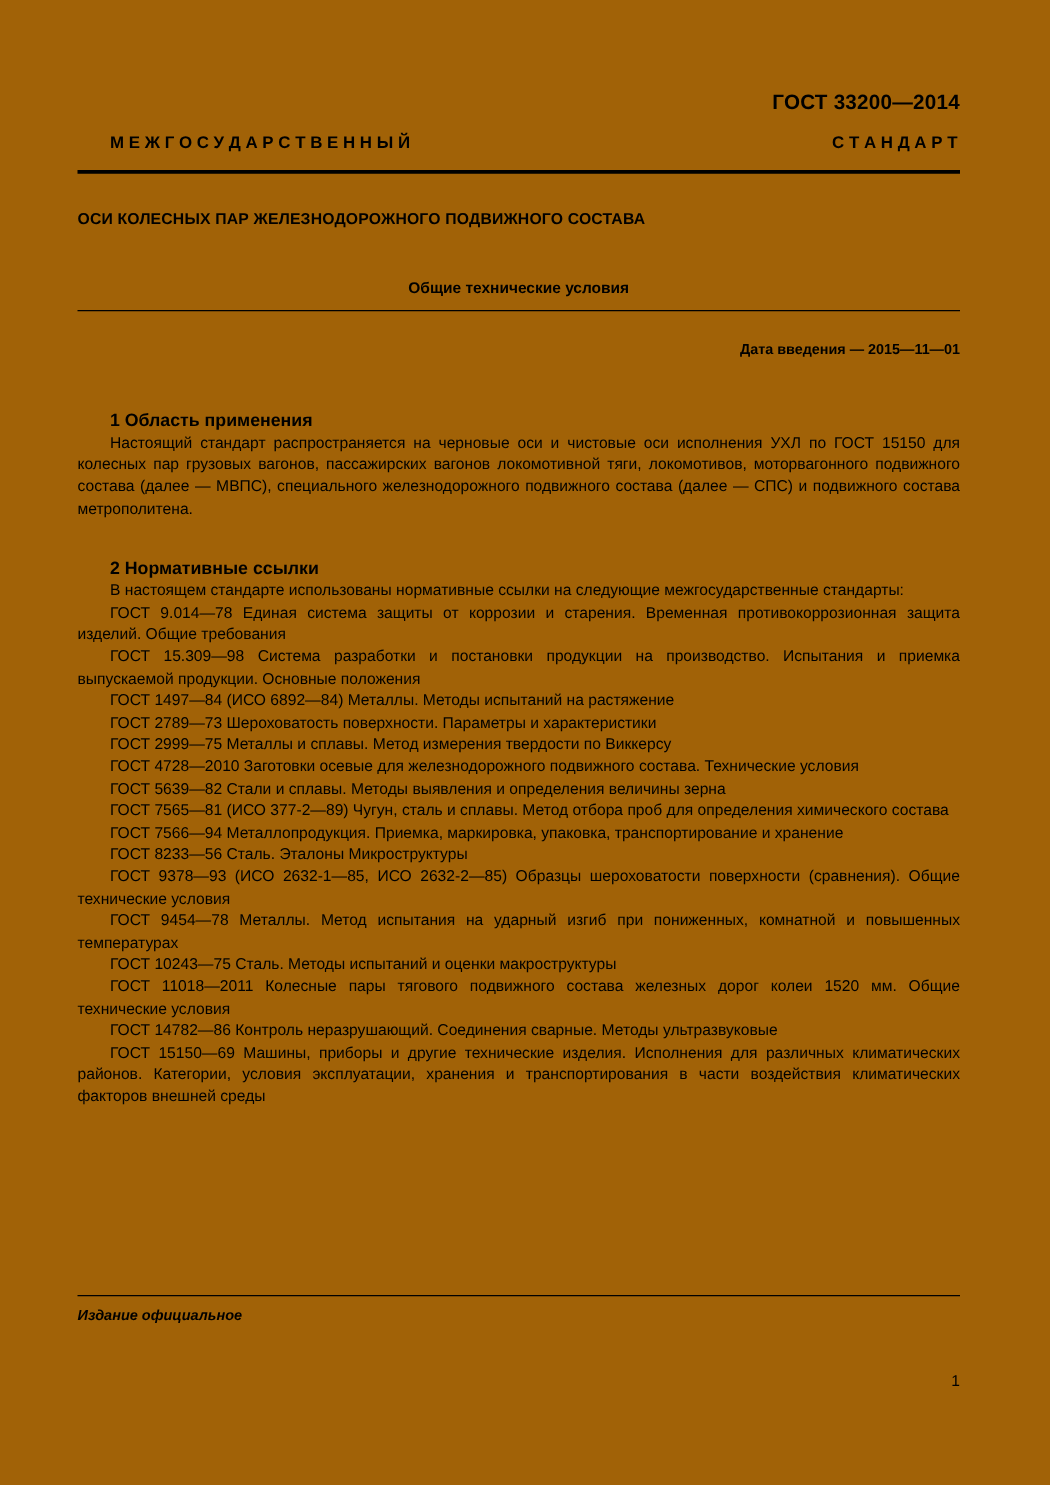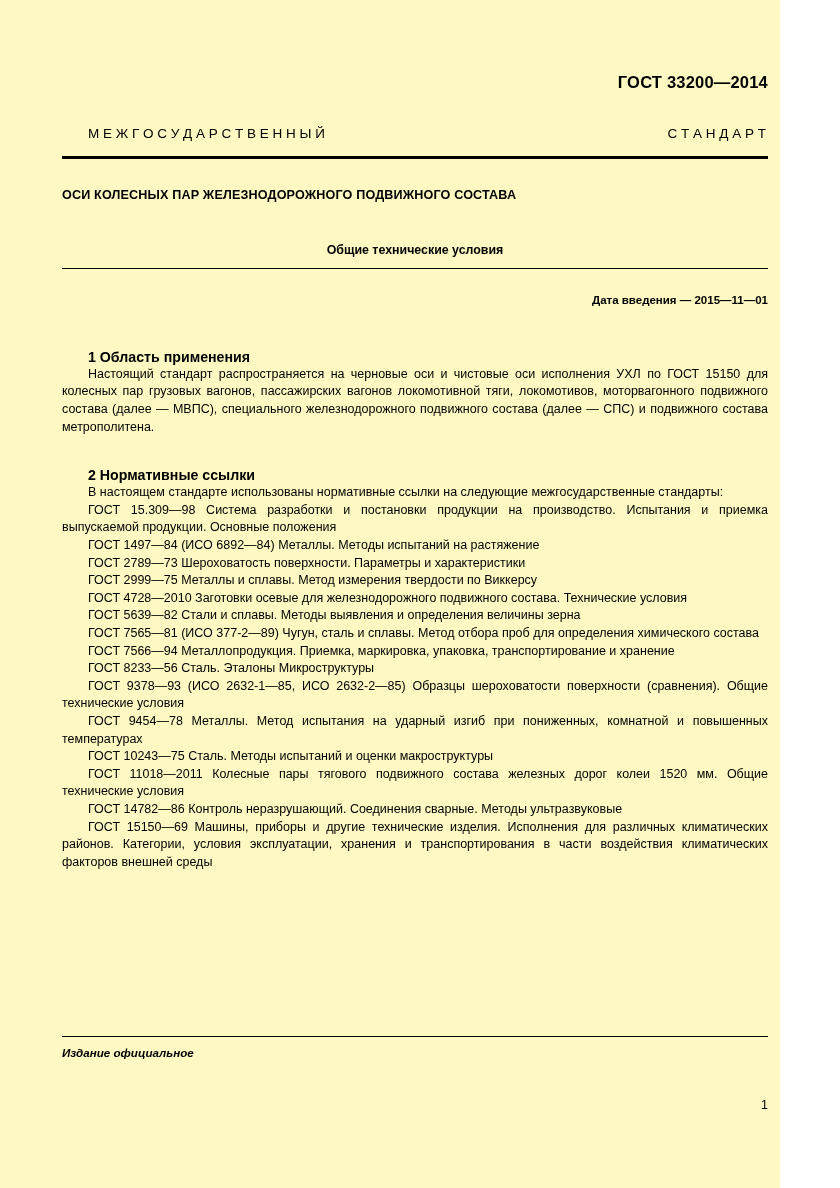--- a/index.html
+++ b/index.html
@@ -13,44 +13,44 @@
     height: 1188px;
     position: relative;
     font-family: "Liberation Sans", sans-serif;
     color: #000000;
     overflow: hidden;
   }
   .page {
     position: absolute;
     left: 0;
     top: 0;
-    width: 780px;
+    width: 840px;
     height: 1188px;
-    background: #fef9c3;
+    background: #a16207;
   }
   .content {
     position: absolute;
     left: 62px;
     top: 0;
     width: 706px;
   }
 
   
   .doc-code {
     margin-top: 74px;
     text-align: right;
     font-size: 16.5px;
     font-weight: bold;
     letter-spacing: 0.2px;
     line-height: 1;
   }
   .std-word {
-    margin-top: 36px;
+    margin-top: 16px;
     font-size: 13.5px;
-    font-weight: normal;
+    font-weight: bold;
     line-height: 1;
     display: flex;
     justify-content: space-between;
     padding: 0 2px 0 26px;
     text-align: right;
   }
   .rule-thick {
     margin-top: 16px;
     height: 3px;
     background: #000;
@@ -179,20 +179,21 @@
 
     <div class="section-head sec1">1  Область применения</div>
 
     <p class="body p-first"><span class="indent"></span><span>Настоящий стандарт распространяется на черновые оси и чистовые оси исполнения УХЛ по ГОСТ 15150 для колесных пар грузовых вагонов, пассажирских вагонов локомотивной тяги, локомотивов, моторвагонного подвижного состава (далее — МВПС), специального железнодорожного подвижного состава (далее — СПС) и подвижного состава метрополитена.</span></p>
 
     <div class="section-head sec2">2  Нормативные ссылки</div>
 
     <p class="body p-gap"><span class="indent"></span><span>В настоящем стандарте использованы нормативные ссылки на следующие межгосударственные стандарты:</span></p>
 
     <div id="ref-list">
+        <p class="ref">ГОСТ 9.014—78  Единая система защиты от коррозии и старения. Временная противокоррозионная защита изделий. Общие требования</p>
         <p class="ref">ГОСТ 15.309—98  Система разработки и постановки продукции на производство. Испытания и приемка выпускаемой продукции. Основные положения</p>
         <p class="ref">ГОСТ 1497—84  (ИСО 6892—84)  Металлы. Методы испытаний на растяжение</p>
         <p class="ref">ГОСТ 2789—73  Шероховатость поверхности. Параметры и характеристики</p>
         <p class="ref">ГОСТ 2999—75  Металлы и сплавы. Метод измерения твердости по Виккерсу</p>
         <p class="ref">ГОСТ 4728—2010  Заготовки осевые для железнодорожного подвижного состава.  Технические условия</p>
         <p class="ref">ГОСТ 5639—82  Стали и сплавы. Методы выявления и определения величины зерна</p>
         <p class="ref">ГОСТ 7565—81  (ИСО 377-2—89)  Чугун, сталь и сплавы. Метод отбора проб для определения химического состава</p>
         <p class="ref">ГОСТ 7566—94  Металлопродукция. Приемка, маркировка, упаковка, транспортирование и хранение</p>
         <p class="ref">ГОСТ 8233—56  Сталь. Эталоны Микроструктуры</p>
         <p class="ref">ГОСТ 9378—93  (ИСО 2632-1—85,  ИСО   2632-2—85)  Образцы   шероховатости   поверхности (сравнения). Общие технические условия</p>

